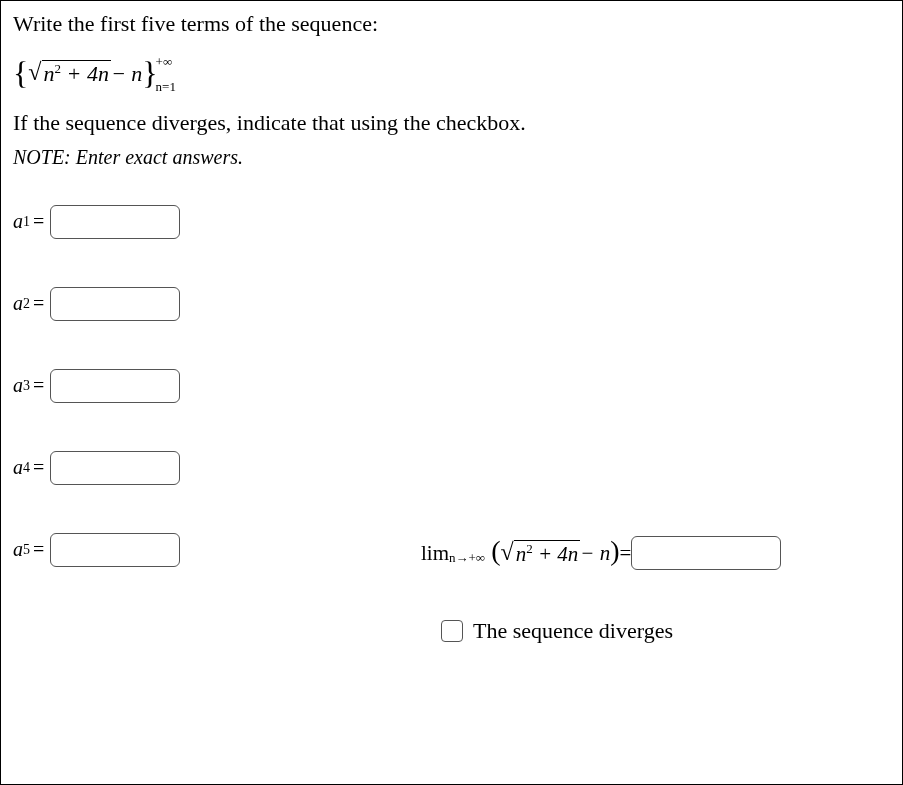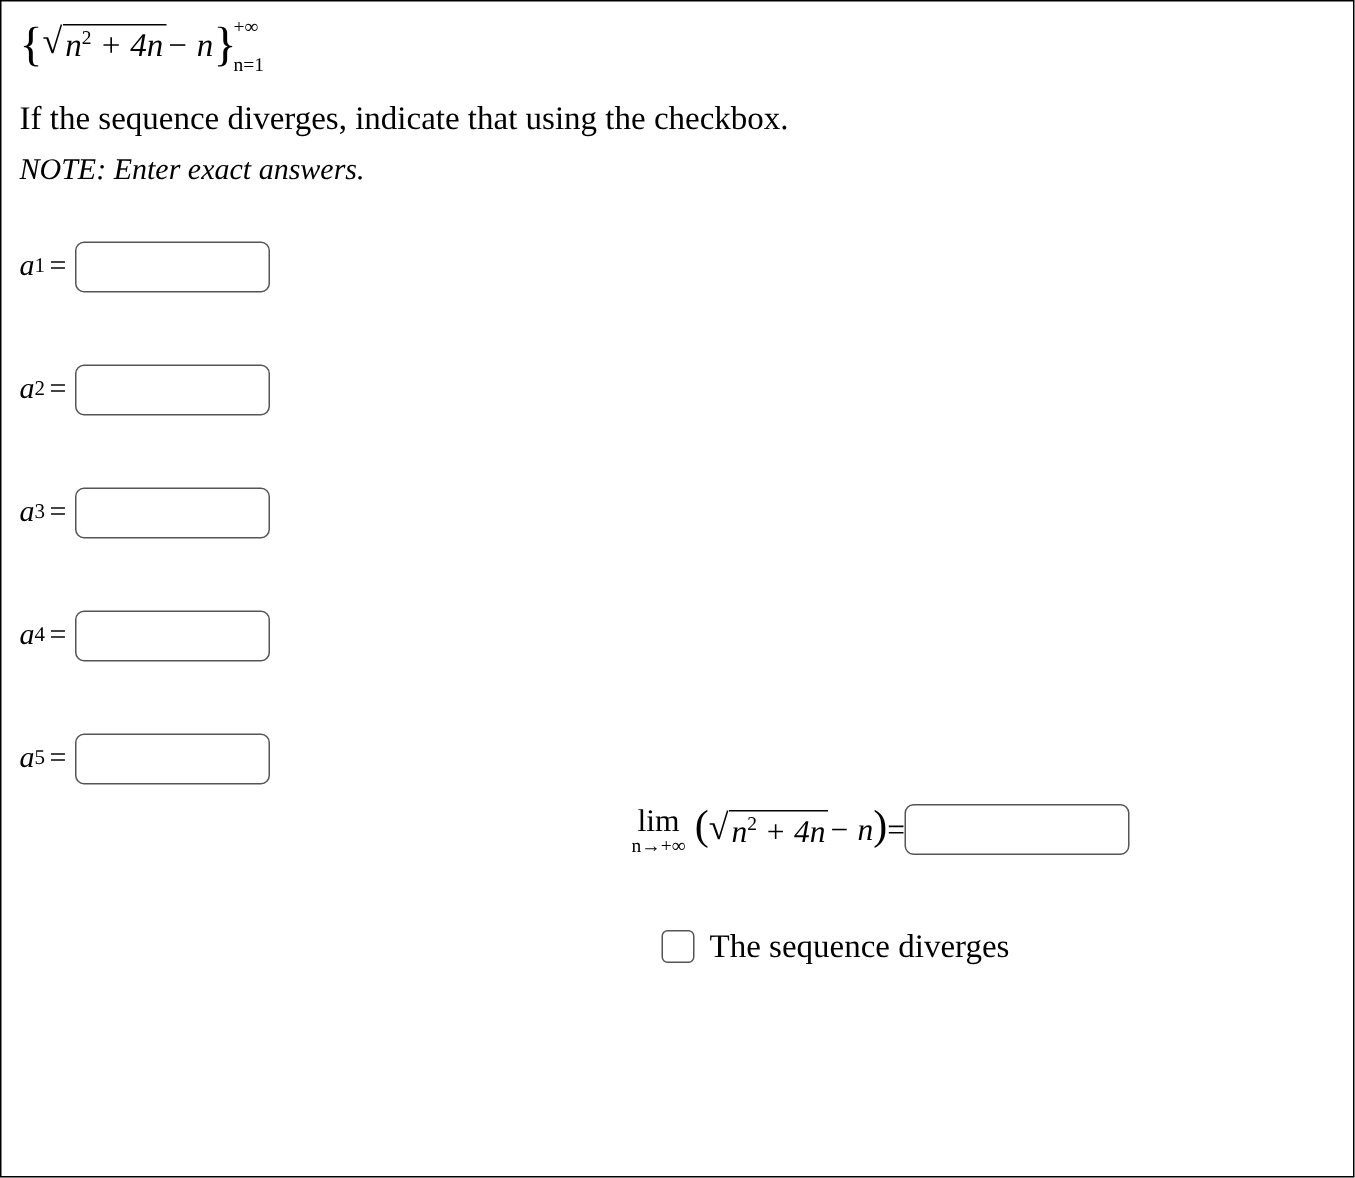--- a/index.html
+++ b/index.html
@@ -125,22 +125,22 @@
       width: 460px;
     }
     .limit-row {
       display: flex;
       align-items: center;
       font-size: 21px;
       margin-bottom: 48px;
     }
     .lim-block {
       display: inline-flex;
-      flex-direction: column;
-      align-items: center;
+      flex-direction: row;
+      align-items: flex-end;
       line-height: 1;
       margin-right: 6px;
     }
     .lim-text {
       font-size: 21px;
     }
     .lim-sub {
       font-size: 13px;
       margin-top: -1px;
     }
@@ -172,20 +172,21 @@
       border-radius: 4px;
       display: inline-block;
       cursor: pointer;
     }
   </style>
 </head>
 <body>
 
 <div class="container">
 
+  <div class="prompt">Write the first five terms of the sequence:</div>
 
   <div class="sequence-formula">
     <span class="brace">{</span>
     <span class="sqrt-wrap">
       <span class="radical">√</span>
       <span class="radicand">
         <span class="var">n</span><span class="sup">2</span><span class="var"> + 4n</span>
       </span>
     </span>
     <span class="var"> − n</span>

